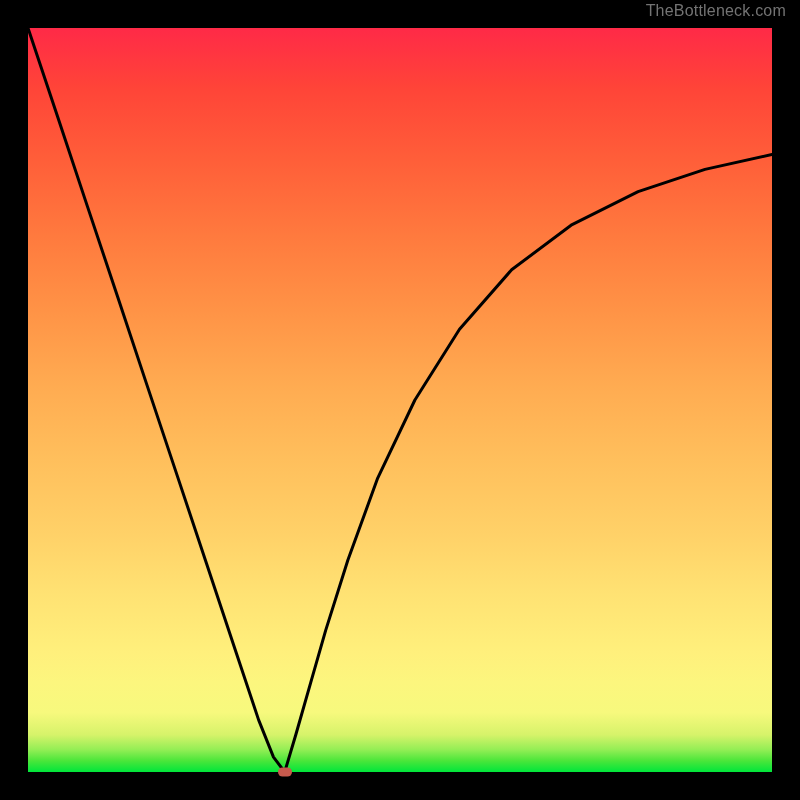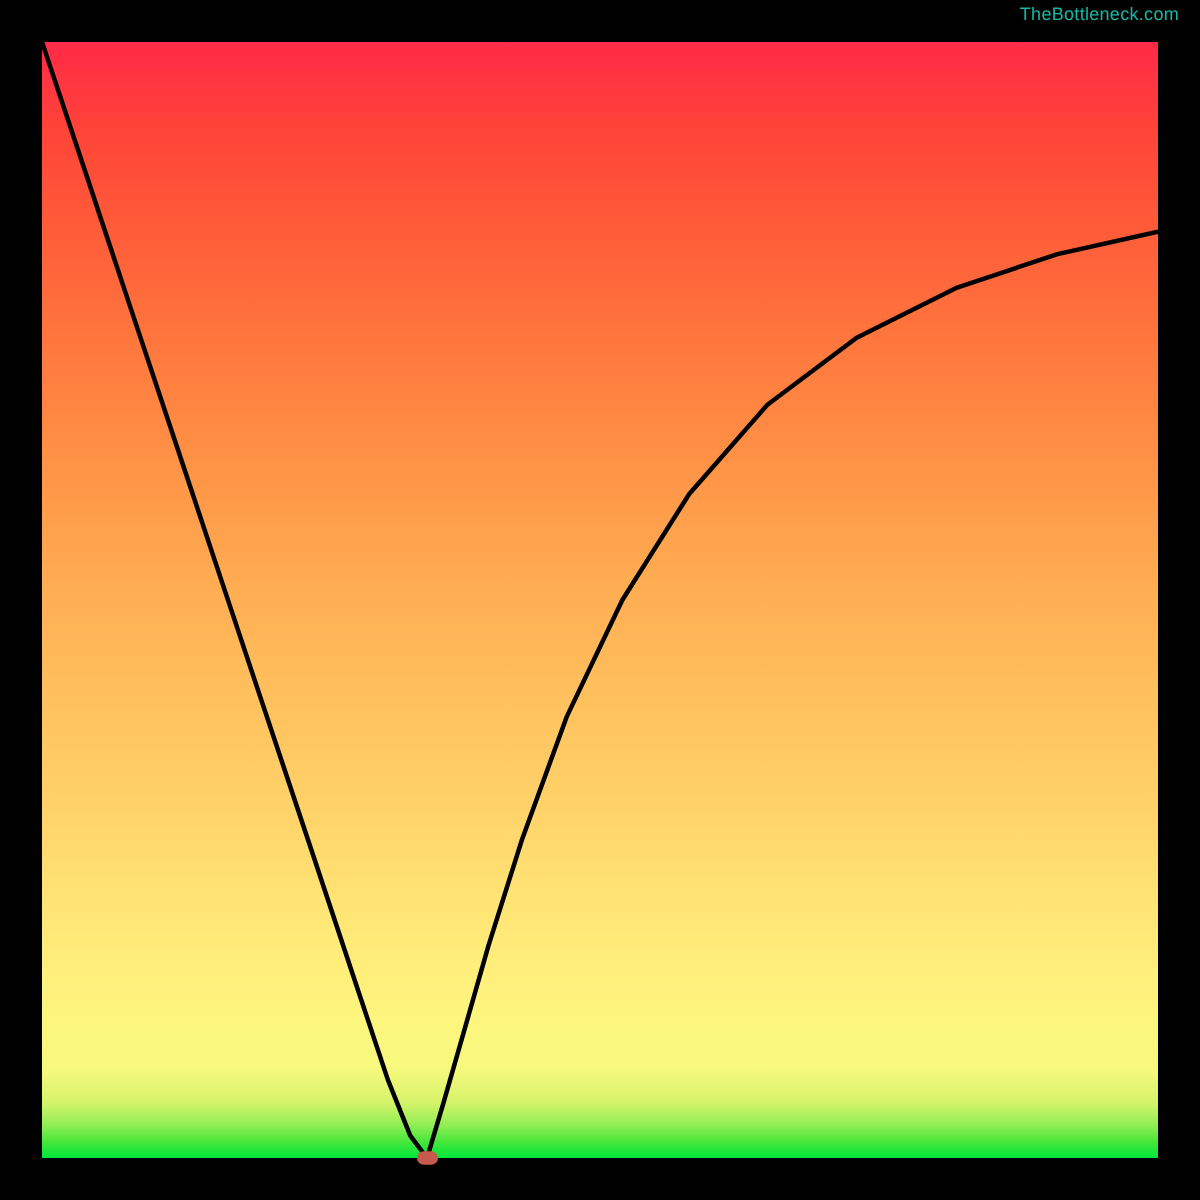--- a/index.html
+++ b/index.html
@@ -66,22 +66,22 @@
     width: 14px;
     height: 9px;
     border-radius: 5px;
     background: #c75a4d;
     transform: translate(-50%, -50%);
   }
   .watermark {
     position: absolute;
     top: 2px;
     right: 14px;
-    color: #14b8a6;
-    font-size: 12px;
+    color: #737373;
+    font-size: 16px;
     font-weight: 500;
     letter-spacing: 0.2px;
   }
 </style>
 </head>
 <body>
 
 <div class="chart-frame">
   <div class="plot-outer">
     <div class="plot-area">

